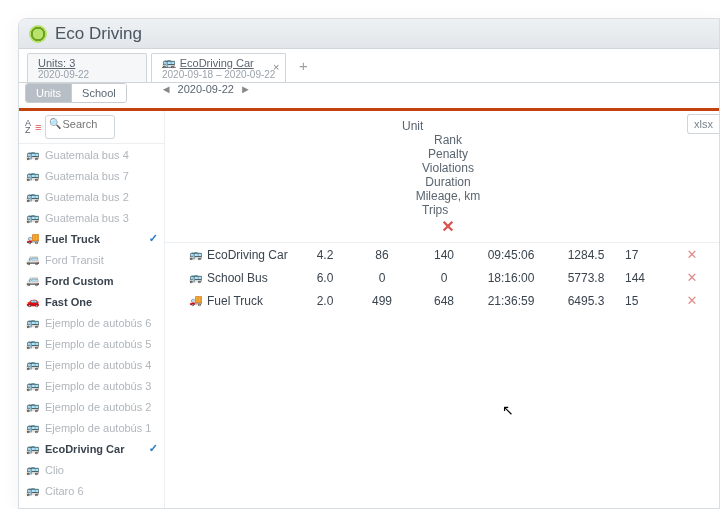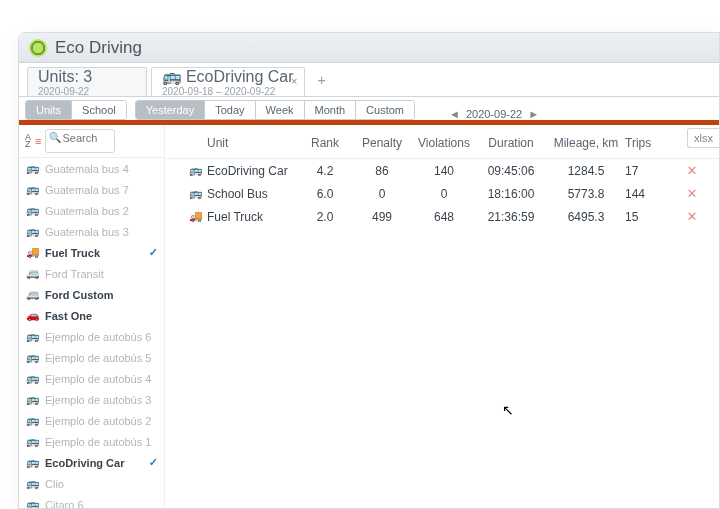--- a/index.html
+++ b/index.html
@@ -1,29 +1,29 @@
 <!DOCTYPE html>
 <html><head>
 <meta charset="utf-8">
 <style>
 * { box-sizing: border-box; margin: 0; padding: 0; }
 body { font-family: Arial, Helvetica, sans-serif; font-size: 12px; color: #333; background: #fff; width: 720px; height: 509px; overflow: hidden; position: relative; }
-.window { position: absolute; top: 18px; left: 18px; right: 0; bottom: 0; border: 1px solid #d8dde1; border-radius: 8px 0 0 0; box-shadow: 0 4px 20px rgba(0,0,0,0.05); background: #fff; margin-top: 14px; }
+.window { position: absolute; top: 18px; left: 18px; right: 0; bottom: 0; border: 1px solid #d8dde1; border-radius: 8px 0 0 0; box-shadow: 0 4px 20px rgba(0,0,0,0.05); background: #fff; }
 .titlebar { background: linear-gradient(#eef1f4,#e2e6ea); height: 30px; display: flex; align-items: center; padding: 0 10px; border-radius: 8px 0 0 0; border-bottom: 1px solid #d0d5da; }
 .logo { width: 18px; height: 18px; background: radial-gradient(circle,#b7e26b 40%,#6ea01f 42%,#6ea01f 55%,#b7e26b 57%); border-radius: 50%; margin-right: 8px; }
 .title { font-size: 17px; color: #4a5560; }
 .tabs-row { height: 34px; display: flex; align-items: stretch; border-bottom: 1px solid #d0d5da; background: #fff; padding: 0 6px; }
 .tab { border: 1px solid #d0d5da; border-bottom: none; margin: 4px 2px 0 2px; padding: 3px 10px; font-size: 11px; min-width: 120px; border-radius: 2px 2px 0 0; background: #fff; display: flex; flex-direction: column; justify-content: center; position: relative; }
 .tab.active { background: #f5f7f9; }
-.tab .t1 { color: #5a6570; font-size: 16px; display: flex; align-items: center; }
+.tab .t1 { color: #5a6570; font-size: 11px; display: flex; align-items: center; text-decoration: underline; }
 .tab .t2 { color: #9aa3ab; font-size: 10px; }
 .tab .close { position: absolute; right: 6px; top: 7px; color: #888; cursor: pointer; }
 .tab .tabicon { color: #d9534f; margin-right: 4px; }
 .tab-add { display: flex; align-items: center; justify-content: center; width: 30px; font-size: 15px; color: #9aa3ab; cursor: pointer; }
-.toolbar { height: 28px; display: flex; align-items: flex-end; padding: 0 6px; border-bottom: 5px solid #c2410c; }
+.toolbar { height: 28px; display: flex; align-items: flex-start; padding: 0 6px; border-bottom: 3px solid #c2410c; }
 .btn-group { display: inline-flex; border: 1px solid #c8cdd2; border-radius: 3px; overflow: hidden; margin-right: 8px; }
 .btn-group button { border: none; background: #fff; padding: 3px 10px; font-size: 11px; color: #5a6570; cursor: pointer; }
 .btn-group button + button { border-left: 1px solid #c8cdd2; }
 .btn-group button.sel { background: #b7bec6; color: #fff; }
 .date-nav { display: inline-flex; align-items: center; margin-left: 20px; font-size: 11px; color: #5a6570; }
 .date-nav .arrow { padding: 0 6px; cursor: pointer; color: #888; }
 .body { display: flex; position: absolute; top: 92px; bottom: 0; left: 0; right: 0; }
 .sidebar { width: 148px; border-right: 1px solid #eceff1; display: flex; flex-direction: column; }
 .side-top { display: flex; align-items: center; padding: 4px 6px; border-bottom: 1px solid #eceff1; gap:4px;}
 .sorticon { font-size: 10px; color: #d9534f; display:flex; flex-direction:column; line-height:7px;}
@@ -31,21 +31,21 @@
 .side-top input { flex: 1; border: 1px solid #d0d5da; border-radius: 3px; padding: 2px 4px 8px 16px; font-size: 11px; width: 70px; background: #fff; }
 .search-wrap { position: relative; flex:1;}
 .search-wrap .mag { position: absolute; left: 4px; top: 3px; font-size: 10px; color: #aaa; }
 .unit-list { flex: 1; overflow-y: auto; }
 .unit-item { display: flex; align-items: center; padding: 4px 6px; font-size: 11px; color: #5a6570; cursor: pointer; position: relative; }
 .unit-item.dis { color: #b0b6bc; }
 .unit-item .uicon { width: 16px; text-align: center; margin-right: 4px; font-size: 11px; }
 .unit-item .check { position: absolute; right: 6px; color: #2b7fc4; font-size: 11px; }
 .unit-item.strong { font-weight: 600; color: #3a444e; }
 .main { flex: 1; position: relative; }
-.table-head { display: flex; padding: 8px 12px 6px 24px; font-size: 12px; color: #5a6570; border-bottom: 1px solid #eceff1; align-items:center;}
+.table-head { display: flex; padding: 8px 12px 6px 24px; font-size: 12px; color: #5a6570; border-bottom: 1px solid #eceff1; align-items:center;flex-direction:column;}
 .table-row { display: flex; padding: 4px 12px 4px 24px; font-size: 12px; color: #3a444e; align-items: center; }
 .c-icon { width: 18px; font-size:11px;}
 .c-unit { width: 92px; }
 .c-rank { width: 52px; text-align: center; }
 .c-pen { width: 62px; text-align: center; }
 .c-vio { width: 62px; text-align: center; }
 .c-dur { width: 72px; text-align: center; }
 .c-mil { width: 78px; text-align: center; }
 .c-trips { width: 52px; text-align: left; }
 .c-act { width: 30px; text-align: center; }
@@ -81,27 +81,20 @@
       <div class="t2">2020-09-18 – 2020-09-22</div>
       <span class="close">×</span>
     </div>
     <div class="tab-add">+</div>
   </div>
 
   <div class="toolbar">
     <div class="btn-group">
       <button class="sel">Units</button>
       <button>School</button>
-    </div>
-    <div class="btn-group">
-      <button class="sel">Yesterday</button>
-      <button>Today</button>
-      <button>Week</button>
-      <button>Month</button>
-      <button>Custom</button>
     </div>
     <div class="date-nav">
       <span class="arrow">◄</span>
       <span>2020-09-22</span>
       <span class="arrow">►</span>
     </div>
   </div>
 
   <div class="body">
 

